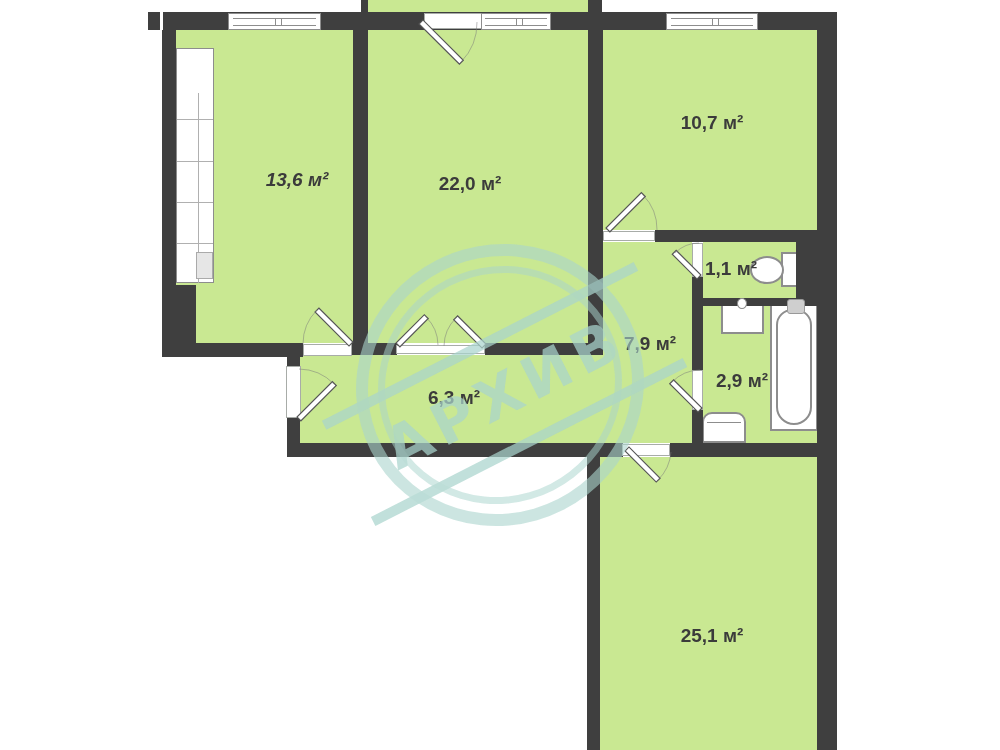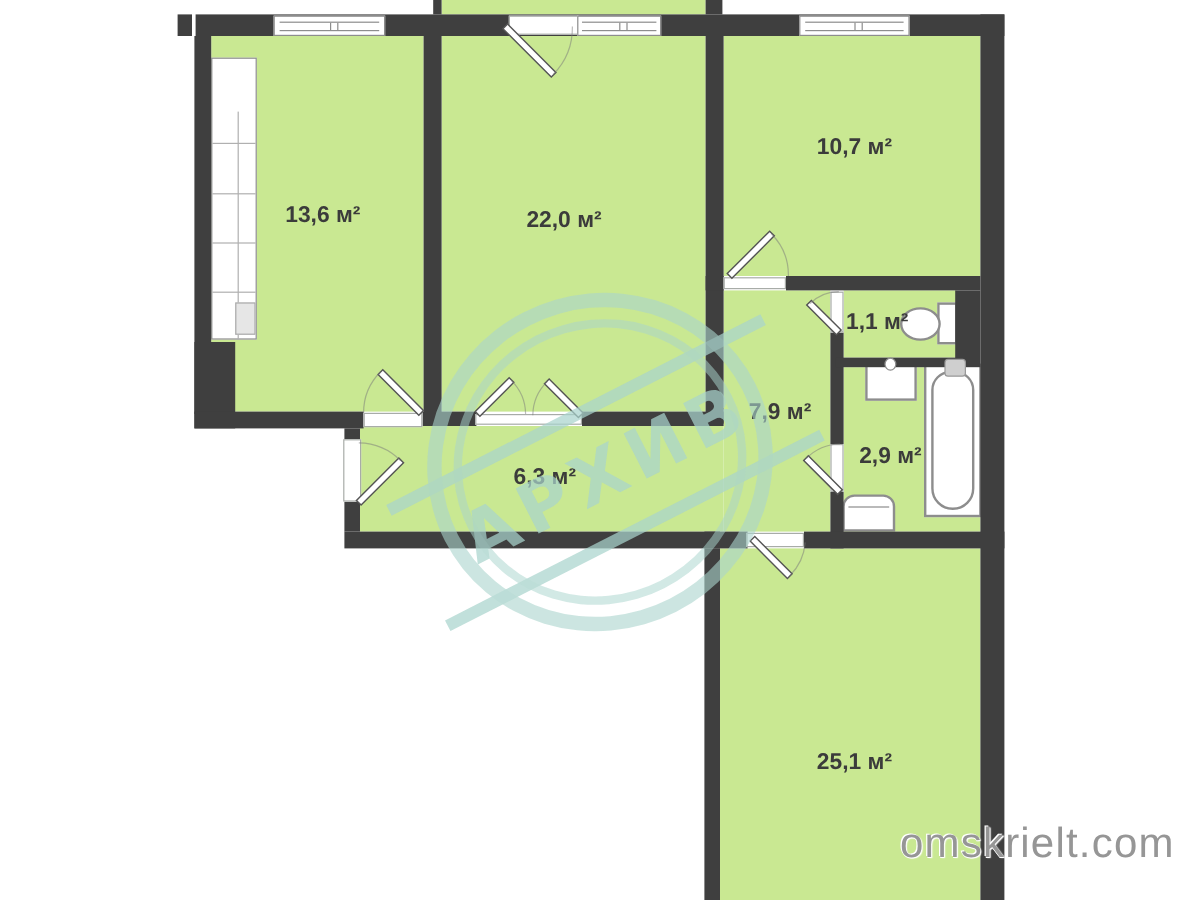--- a/index.html
+++ b/index.html
@@ -146,32 +146,31 @@
       <path d="M426,317 A40,40 0 0 1 438,345"></path>
       <path d="M456,318 A40,40 0 0 0 444,346"></path>
       <path d="M643,195 A49,49 0 0 1 657,230"></path>
       <path d="M675,253 A34,34 0 0 1 699,243"></path>
       <path d="M672,382 A40,40 0 0 1 700,370"></path>
       <path d="M334,384 A50,50 0 0 0 299,369"></path>
       <path d="M658,480 A44,44 0 0 0 671,452"></path>
     </g>
   </svg>
 
-  <div class="label" style="left:269px;top:180px;">13,6 м²</div>
+  <div class="label" style="left:297px;top:180px;font-style:italic;">13,6 м²</div>
   <div class="label" style="left:470px;top:184px;">22,0 м²</div>
   <div class="label" style="left:712px;top:123px;">10,7 м²</div>
   <div class="label" style="left:731px;top:269px;">1,1 м²</div>
   <div class="label" style="left:650px;top:344px;">7,9 м²</div>
   <div class="label" style="left:742px;top:381px;">2,9 м²</div>
   <div class="label" style="left:454px;top:398px;">6,3 м²</div>
   <div class="label" style="left:712px;top:636px;">25,1 м²</div>
 
   <div id="stamp">
     <div class="ring-outer"></div>
     <div class="ring-inner"></div>
     <div class="stamp-box">
       <span class="stamp-text">АРХИВ</span>
     </div>
   </div>
 
-  <div id="site">omskrielt.com</div>
 
 </div>
 
 </body></html>

